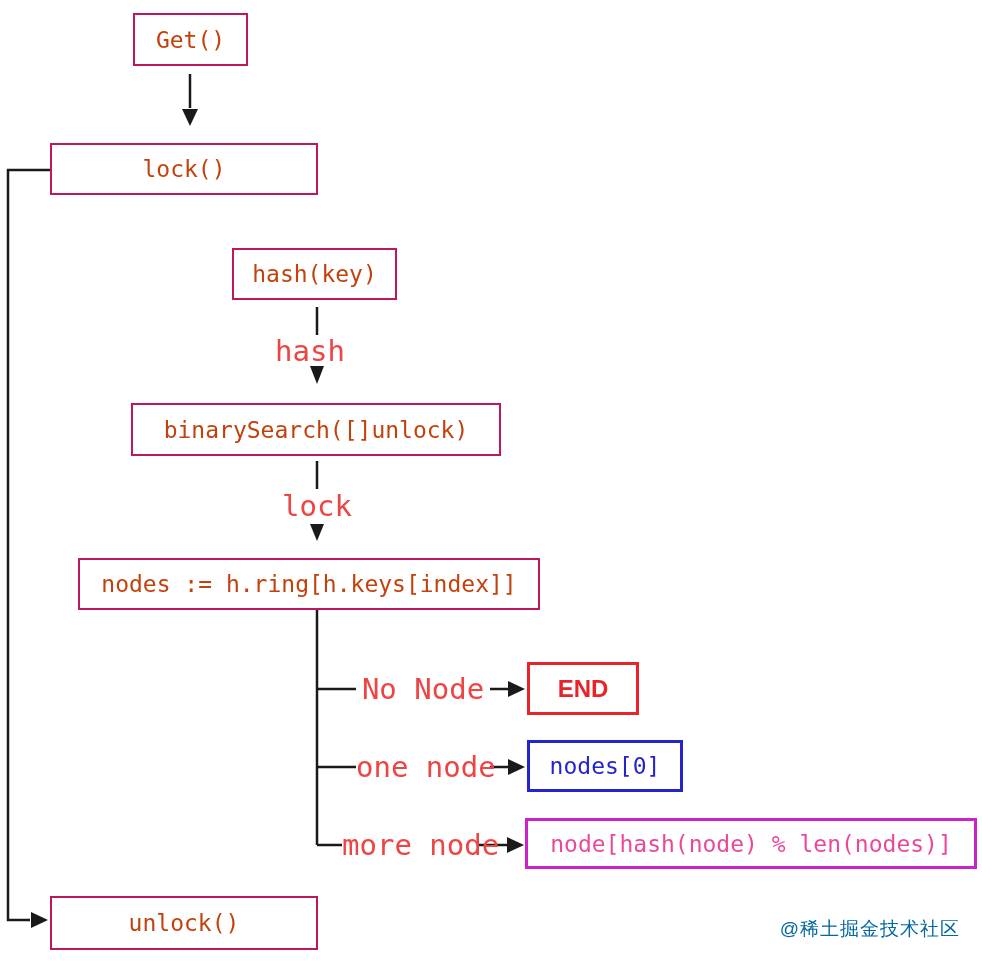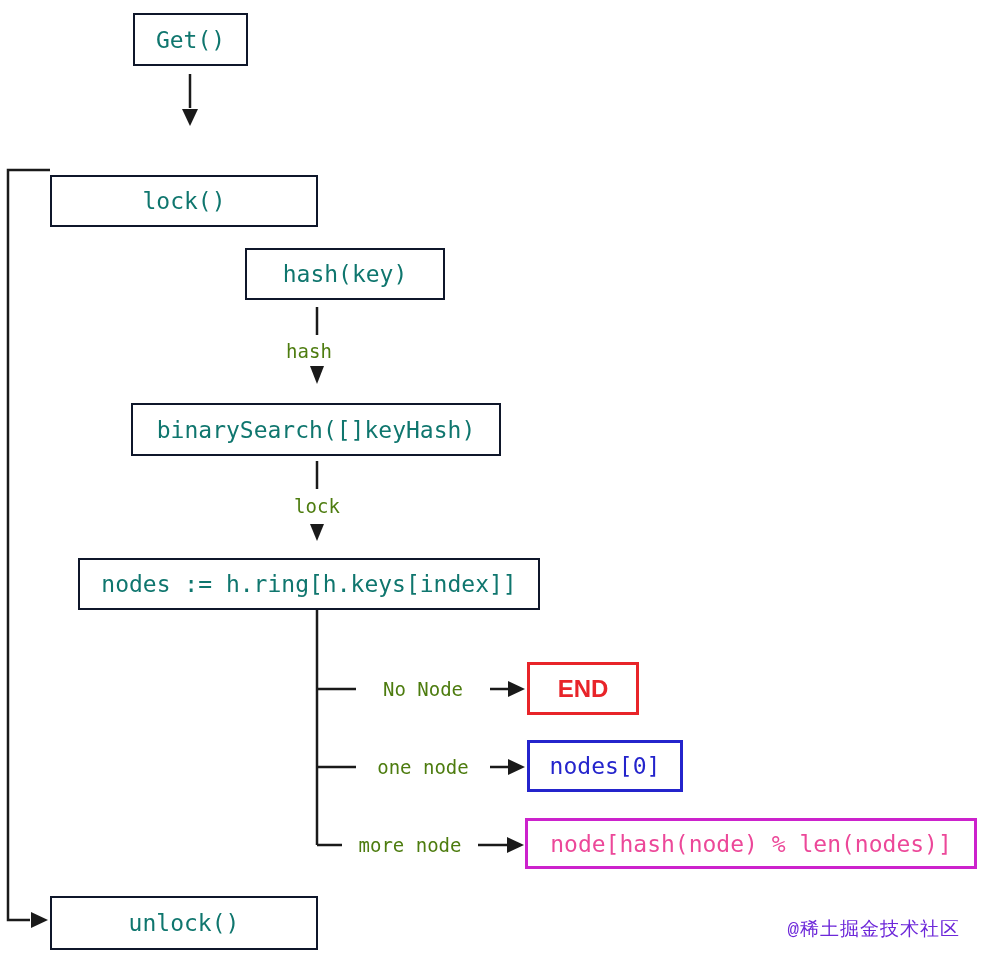--- a/index.html
+++ b/index.html
@@ -8,45 +8,45 @@
     width:982px;height:964px;
     font-family:"DejaVu Sans Mono","Liberation Mono",monospace;
     overflow:hidden;
   }
   #canvas{position:absolute;left:0;top:0;width:982px;height:964px;}
   svg.wires{position:absolute;left:0;top:0;z-index:1;}
   .box{
     position:absolute;
     box-sizing:border-box;
     background:#ffffff;
-    border:2px solid #0f172a;
-    color:#0f766e;
+    border:2px solid #be185d;
+    color:#c2410c;
     display:flex;align-items:center;justify-content:center;
     font-size:23px;
     z-index:2;
     white-space:nowrap;
   }
   .box.red{border:3px solid #e82429;color:#e82429;font-family:"Liberation Sans",sans-serif;font-weight:bold;font-size:24px;}
   .box.blue{border:3px solid #2424cc;color:#2424cc;}
   .box.magenta{border:3px solid #cc22cc;color:#ec4899;}
   .edge-label{
     position:absolute;
     background:#ffffff;
-    color:#4d7c0f;
-    font-size:19px;
+    color:#ef4444;
+    font-size:29px;
     text-align:center;
     z-index:2;
     line-height:28px;
     white-space:nowrap;
   }
   .watermark{
     position:absolute;
     right:22px;top:916px;
-    color:#6d28d9;
-    font-family:Liberation Mono, monospace;
+    color:#0369a1;
+    font-family:Liberation Sans, sans-serif;
     font-size:19px;
     z-index:2;
     letter-spacing:1px;
   }
 </style>
 </head>
 <body>
 
 <div id="canvas">
 
@@ -73,25 +73,25 @@
       <polygon points="310,524 324,524 317,541"></polygon>
       <polygon points="508,681 508,697 525,689"></polygon>
       <polygon points="508,759 508,775 525,767"></polygon>
       <polygon points="507,837 507,853 524,845"></polygon>
       <polygon points="31,912 31,928 48,920"></polygon>
     </g>
   </svg>
 
   <div class="box" style="left:133px;top:13px;width:115px;height:53px;">Get()</div>
 
-  <div class="box" style="left:50px;top:143px;width:268px;height:52px;margin-top:32px;">lock()</div>
+  <div class="box" style="left:50px;top:143px;width:268px;height:52px;">lock()</div>
 
-  <div class="box" style="left:232px;top:248px;width:200px;height:52px;margin-left:13px;">hash(key)</div>
+  <div class="box" style="left:232px;top:248px;width:165px;height:52px;">hash(key)</div>
 
-  <div class="box" style="left:131px;top:403px;width:370px;height:53px;">binarySearch([]keyHash)</div>
+  <div class="box" style="left:131px;top:403px;width:370px;height:53px;">binarySearch([]unlock)</div>
 
   <div class="box" style="left:78px;top:558px;width:462px;height:52px;">nodes := h.ring[h.keys[index]]</div>
 
   <div class="box red" style="left:527px;top:662px;width:112px;height:53px;">END</div>
 
   <div class="box blue" style="left:527px;top:740px;width:156px;height:52px;">nodes[0]</div>
 
   <div class="box magenta" style="left:525px;top:818px;width:452px;height:51px;">node[hash(node) % len(nodes)]</div>
 
   <div class="box" style="left:50px;top:896px;width:268px;height:54px;">unlock()</div>

